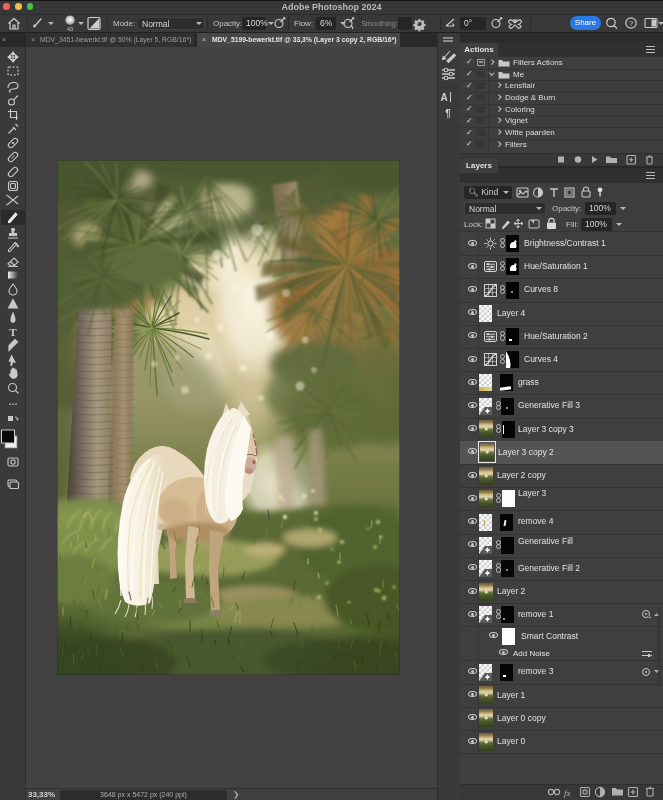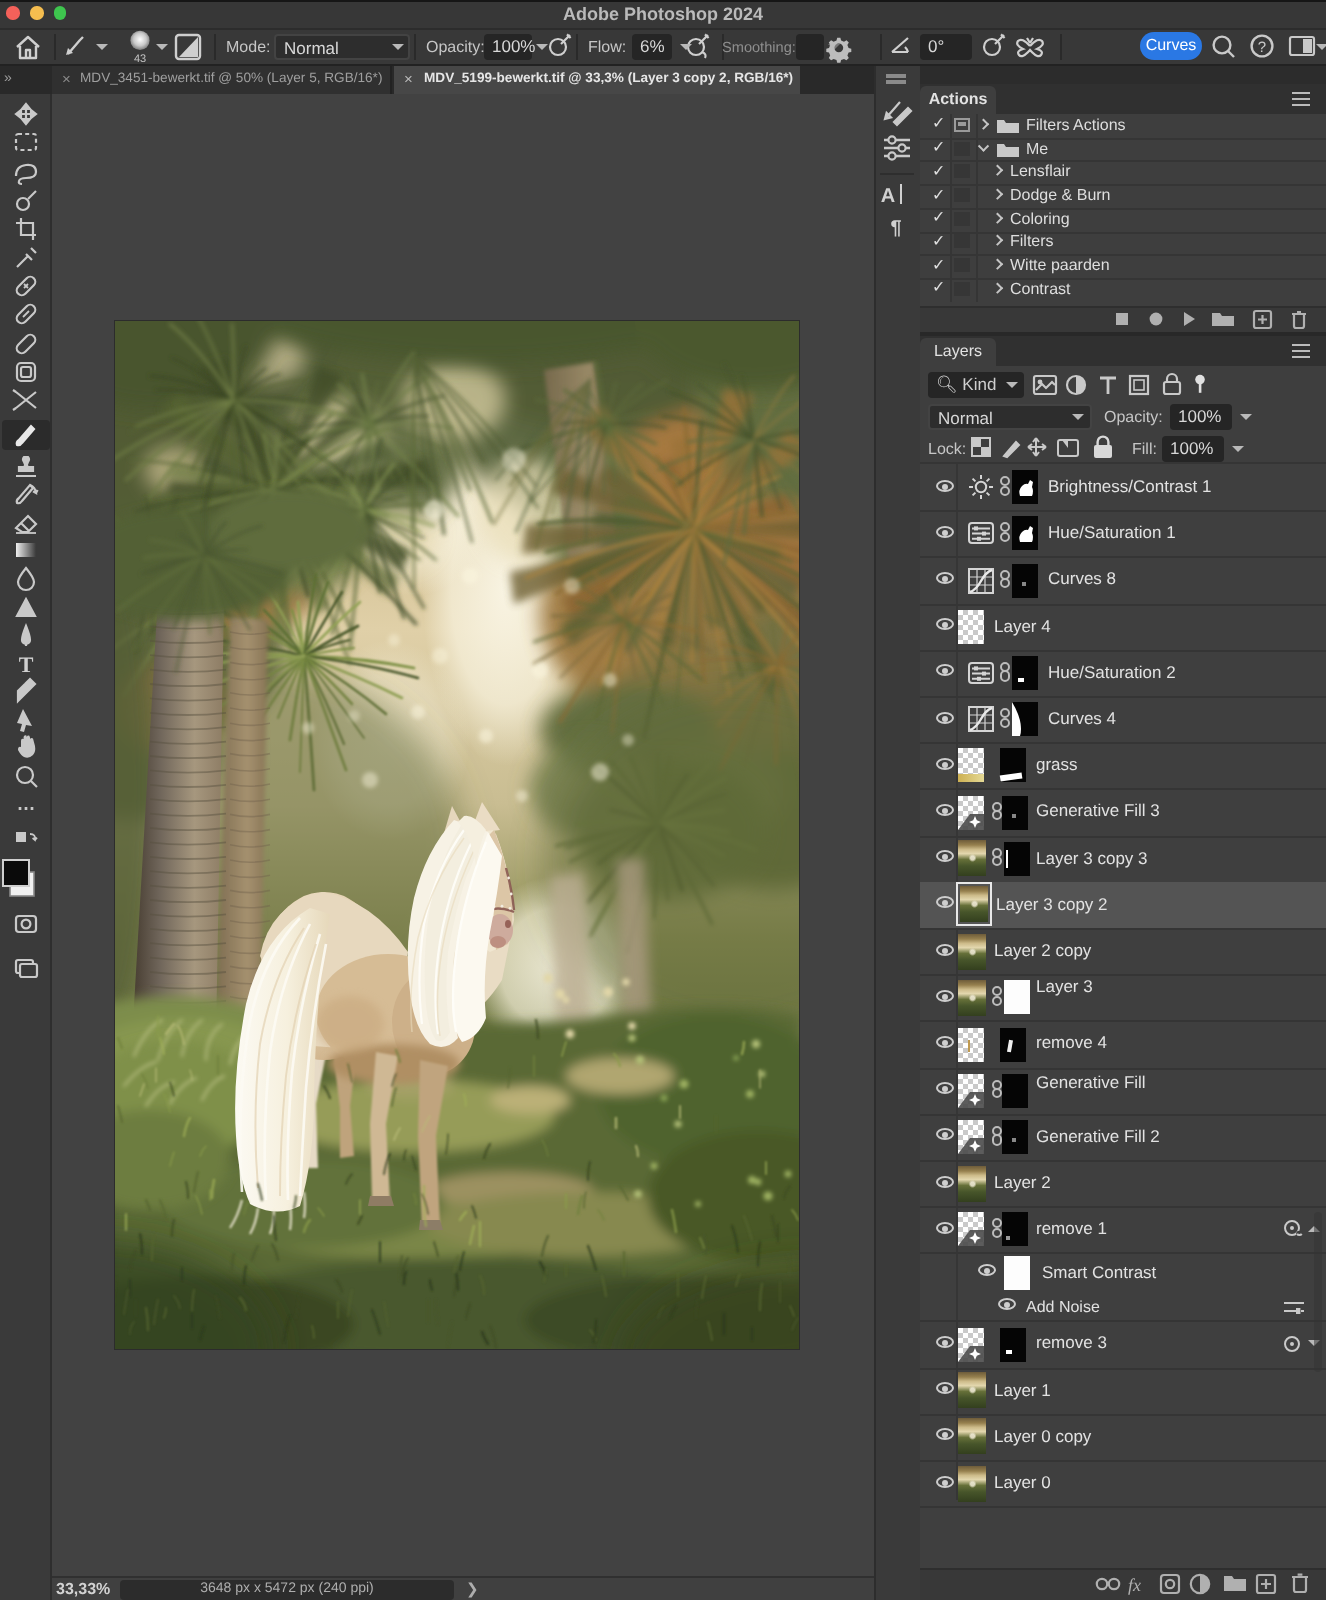--- a/index.html
+++ b/index.html
@@ -92,21 +92,21 @@
 <div class="ab txt" style="left:213px;top:14px;line-height:19px">Opacity:</div>
 <div class="ab fld" style="left:242px;top:17px;width:24px;height:13px">100%</div>
 <div class="ab chev" style="left:268px;top:22px"></div>
 <div class="ab txt" style="left:294px;top:14px;line-height:19px">Flow:</div>
 <div class="ab fld" style="left:316px;top:17px;width:20px;height:13px">6%</div>
 <div class="ab chev" style="left:340px;top:22px"></div>
 <div class="ab txt" style="left:361px;top:14px;line-height:19px;color:#8e8e8e;font-size:7.3px">Smoothing:</div>
 <div class="ab fld" style="left:398px;top:17px;width:14px;height:13px"></div>
 <div class="ab chev" style="left:413.5px;top:22px;opacity:.5"></div>
 <div class="ab fld" style="left:460px;top:17px;width:26px;height:13px">0°</div>
-<div class="ab" style="left:570px;top:15.5px;width:31px;height:14px;background:#2a78e4;border-radius:7px;color:#fff;font-size:8px;text-align:center;line-height:14px">Curves</div>
+<div class="ab" style="left:570px;top:15.5px;width:31px;height:14px;background:#2a78e4;border-radius:7px;color:#fff;font-size:8px;text-align:center;line-height:14px">Share</div>
 <div class="ab chev" style="left:658px;top:22px"></div>
 
 <div class="ab" style="left:0;top:33px;width:663px;height:14px;background:#292929"></div>
 <div class="ab" style="left:2px;top:36px;color:#9a9a9a;font-size:7px">»</div>
 <div class="ab" style="left:26px;top:33px;width:170px;height:14px;background:#303030;border-right:1px solid #222;color:#9f9f9f;font-size:6.8px;line-height:14px;white-space:nowrap;padding-left:14px;overflow:hidden">MDV_3451-bewerkt.tif @ 50% (Layer 5, RGB/16*)</div>
 <div class="ab" style="left:31px;top:33px;color:#8a8a8a;font-size:7.5px;line-height:14px">×</div>
 <div class="ab" style="left:197px;top:33px;width:203px;height:14px;background:#474747;color:#e6e6e6;font-size:6.8px;font-weight:700;line-height:14px;white-space:nowrap;padding-left:15px;overflow:hidden">MDV_5199-bewerkt.tif @ 33,3% (Layer 3 copy 2, RGB/16*)</div>
 <div class="ab" style="left:202px;top:33px;color:#bbb;font-size:7.5px;line-height:14px">×</div>
 <svg class="ab" style="left:0;top:47px" width="26" height="753" viewBox="0 0 26 753">
 <rect x="0" y="0" width="26" height="753" fill="#3a3a3a"></rect>
@@ -1256,48 +1256,48 @@
 <div class="ab" style="left:505px;top:93.0px;color:#dedede;font-size:8px">Dodge &amp; Burn</div>
 <div class="ab lsep" style="left:460px;top:115.5px;width:203px"></div>
 <div class="ab" style="left:466px;top:104.2px;color:#e0e0e0;font-size:8px">✓</div>
 <div class="ab" style="left:477px;top:105.7px;width:8px;height:7px;background:#363636"></div>
 <div class="ab" style="left:497px;top:106.7px;width:3.5px;height:3.5px;border-right:1.2px solid #c5c5c5;border-top:1.2px solid #c5c5c5;transform:rotate(45deg)"></div>
 <div class="ab" style="left:505px;top:104.7px;color:#dedede;font-size:8px">Coloring</div>
 <div class="ab lsep" style="left:460px;top:127.2px;width:203px"></div>
 <div class="ab" style="left:466px;top:115.9px;color:#e0e0e0;font-size:8px">✓</div>
 <div class="ab" style="left:477px;top:117.4px;width:8px;height:7px;background:#363636"></div>
 <div class="ab" style="left:497px;top:118.4px;width:3.5px;height:3.5px;border-right:1.2px solid #c5c5c5;border-top:1.2px solid #c5c5c5;transform:rotate(45deg)"></div>
-<div class="ab" style="left:505px;top:116.4px;color:#dedede;font-size:8px">Filters</div>
+<div class="ab" style="left:505px;top:116.4px;color:#dedede;font-size:8px">Vignet</div>
 <div class="ab lsep" style="left:460px;top:138.9px;width:203px"></div>
 <div class="ab" style="left:466px;top:127.6px;color:#e0e0e0;font-size:8px">✓</div>
 <div class="ab" style="left:477px;top:129.1px;width:8px;height:7px;background:#363636"></div>
 <div class="ab" style="left:497px;top:130.1px;width:3.5px;height:3.5px;border-right:1.2px solid #c5c5c5;border-top:1.2px solid #c5c5c5;transform:rotate(45deg)"></div>
 <div class="ab" style="left:505px;top:128.1px;color:#dedede;font-size:8px">Witte paarden</div>
 <div class="ab lsep" style="left:460px;top:150.6px;width:203px"></div>
 <div class="ab" style="left:466px;top:139.2px;color:#e0e0e0;font-size:8px">✓</div>
 <div class="ab" style="left:477px;top:140.8px;width:8px;height:7px;background:#363636"></div>
 <div class="ab" style="left:497px;top:141.8px;width:3.5px;height:3.5px;border-right:1.2px solid #c5c5c5;border-top:1.2px solid #c5c5c5;transform:rotate(45deg)"></div>
-<div class="ab" style="left:505px;top:139.8px;color:#dedede;font-size:8px">Contrast</div>
+<div class="ab" style="left:505px;top:139.8px;color:#dedede;font-size:8px">Filters</div>
 <div class="ab" style="left:460px;top:150.6px;width:203px;height:3px;background:#3e3e3e"></div>
 <div class="ab" style="left:460px;top:153px;width:203px;height:13px;background:#383838;border-top:1px solid #2e2e2e"></div>
 <svg class="ab" style="left:460px;top:153px" width="203" height="13" viewBox="0 0 203 13">
  <g fill="#b0b0b0">
   <rect x="98" y="3.5" width="6" height="6"></rect>
   <circle cx="118" cy="6.5" r="3.2"></circle>
   <path d="M132 3 l5.5 3.5 -5.5 3.5 z"></path>
   <path d="M146 3.5 h4 l1 1.5 h6 v5 h-11 z"></path>
   <rect x="167" y="2.5" width="8.5" height="8.5" rx="1" fill="none" stroke="#b0b0b0" stroke-width="1.1"></rect>
   <path d="M169 6.75 h4.5 M171.25 4.5 v4.5" stroke="#b0b0b0" stroke-width="1.1"></path>
   <path d="M186 4 h7 M187 4 v6 q0 1 1 1 h3 q1 0 1-1 v-6 M188.5 3 h2" fill="none" stroke="#b0b0b0" stroke-width="1.1"></path>
  </g>
 </svg>
 <div class="ab" style="left:460px;top:166px;width:203px;height:2px;background:#282828"></div>
 
 <div class="ab" style="left:460px;top:168px;width:203px;height:15px;background:#303030"></div>
-<div class="ab" style="left:460px;top:169px;width:38px;height:14px;background:#3e3e3e;border-radius:3px 3px 0 0;color:#e2e2e2;font-size:8px;font-weight:400;text-align:center;line-height:14px">Layers</div>
+<div class="ab" style="left:460px;top:159px;width:38px;height:14px;background:#3e3e3e;border-radius:3px 3px 0 0;color:#e2e2e2;font-size:8px;font-weight:700;text-align:center;line-height:14px">Layers</div>
 <div class="ab" style="left:646px;top:172px;width:9px;height:1.3px;background:#bbb"></div>
 <div class="ab" style="left:646px;top:175px;width:9px;height:1.3px;background:#bbb"></div>
 <div class="ab" style="left:646px;top:178px;width:9px;height:1.3px;background:#bbb"></div>
 <div class="ab" style="left:460px;top:183px;width:203px;height:49px;background:#3e3e3e"></div>
 <div class="ab fld" style="left:464px;top:186px;width:48px;height:13px;color:#cfcfcf">🔍︎ Kind</div>
 <div class="ab chev" style="left:503px;top:191px"></div>
 <svg class="ab" style="left:516px;top:185px" width="90" height="15" viewBox="0 0 90 15">
  <g stroke="#c9c9c9" fill="none" stroke-width="1.1">
   <rect x="1" y="3" width="11" height="9" rx="1"></rect>
       <circle cx="4" cy="6" r="1.2" fill="#c9c9c9" stroke="none"></circle>

